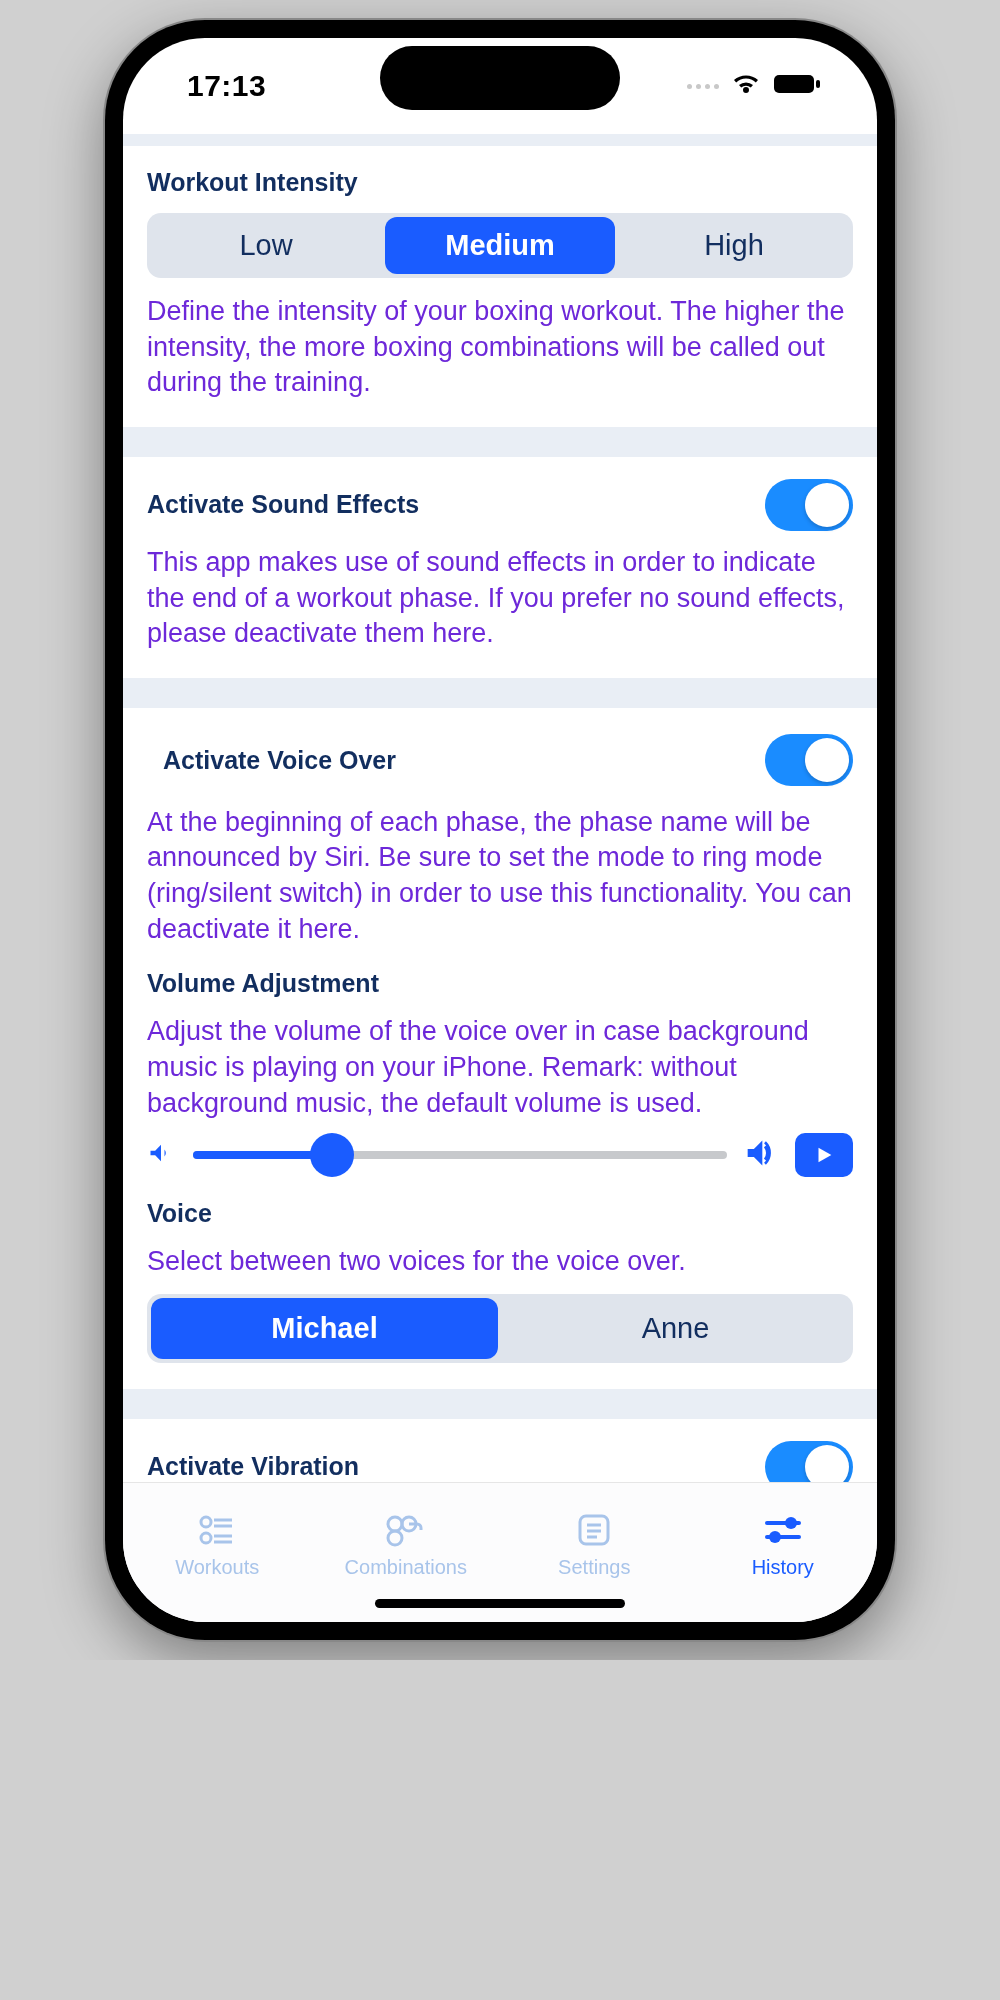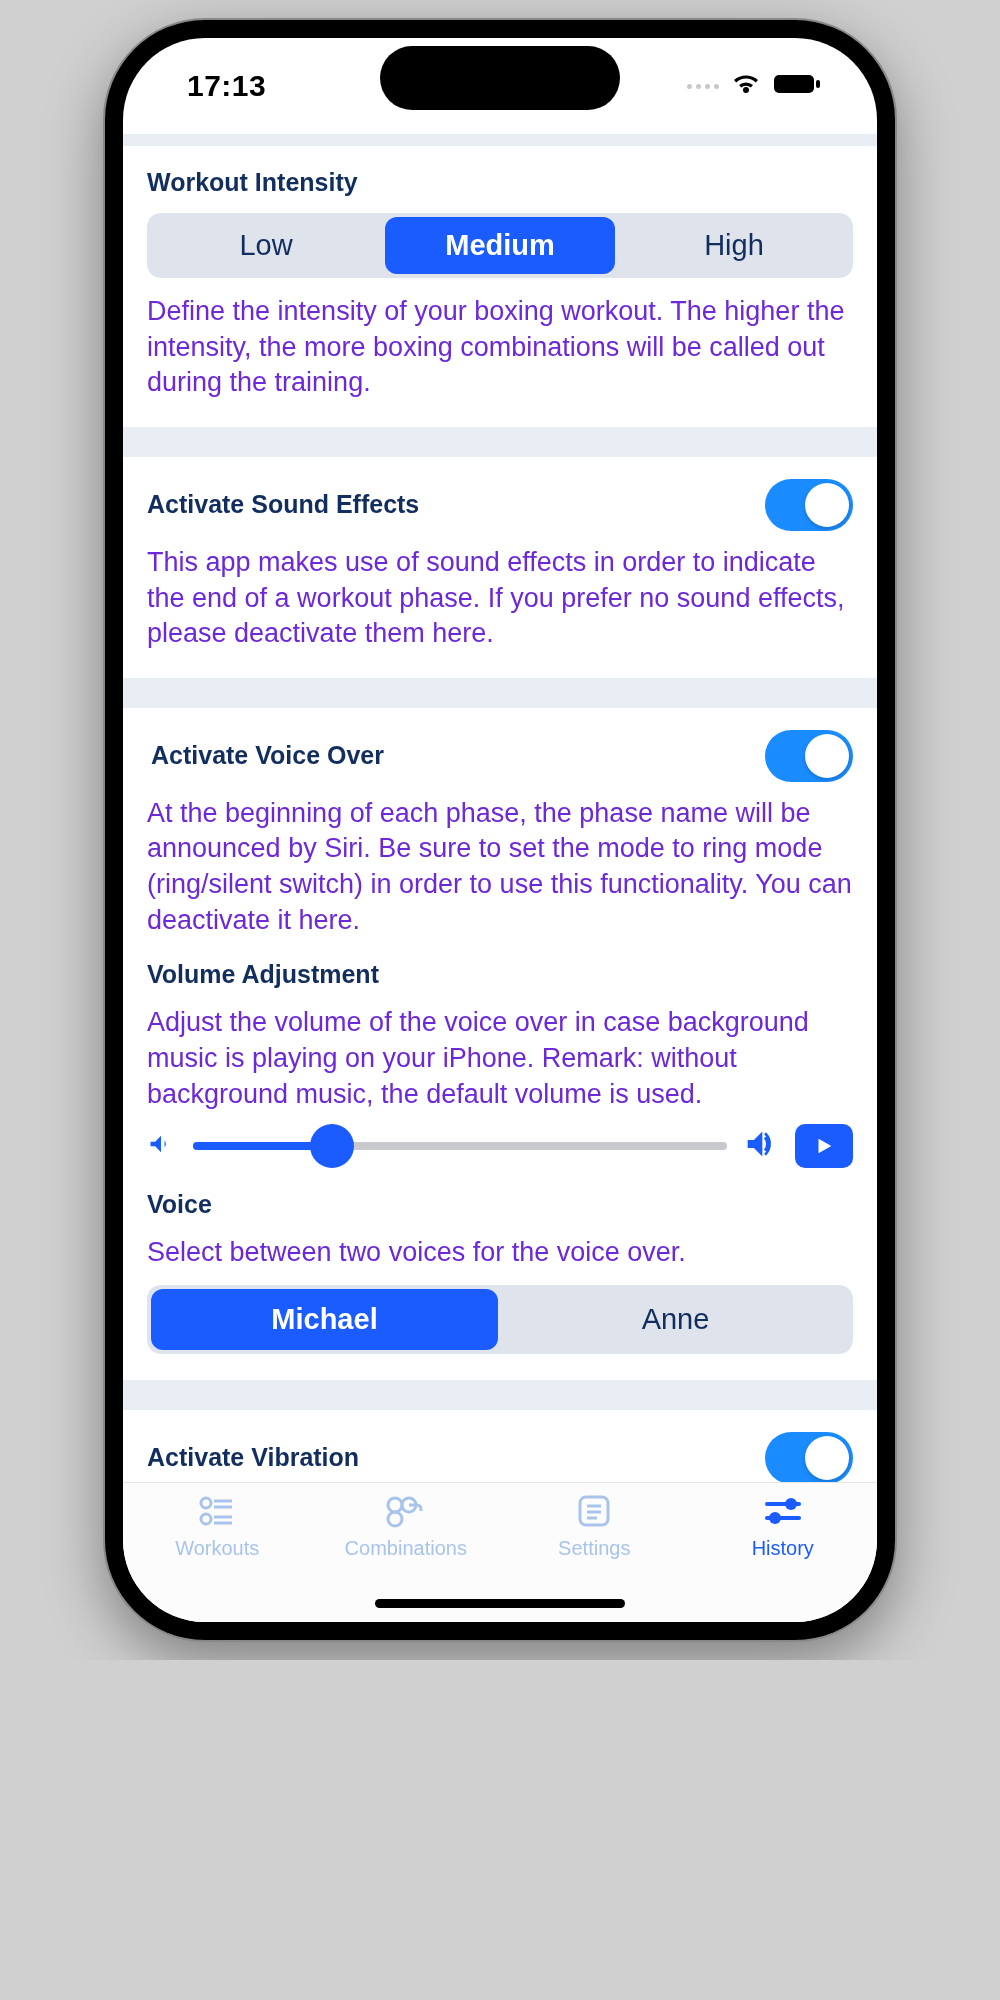--- a/index.html
+++ b/index.html
@@ -151,21 +151,21 @@
     background:#1a5cff;
     border-radius:10px;
     display:flex; align-items:center; justify-content:center;
   }
   .subgap { height: 22px; }
   .tabbar {
     height: 140px;
     border-top: 1px solid #e6e6e6;
     background:#fcfcfd;
     display:flex;
-    padding-top:8px;
+    padding-top:27px;
   }
   .tab { flex:1; text-align:center; color:#a8c4ea; }
   .tab.active { color:#1a5cff; }
   .tab-label { font-size: 20px; font-weight:500; margin-top:6px; }
   .tab-icon { height:40px; display:flex; align-items:center; justify-content:center; }
   .home-indicator {
     position:absolute;
     bottom:14px; left:50%; transform:translateX(-50%);
     width:250px; height:9px;
     background:#000; border-radius:5px;
@@ -222,21 +222,21 @@
           <div class="section-title" style="margin:0">Activate Sound Effects</div>
           <div class="switch"></div>
         </div>
         <div class="desc">This app makes use of sound effects in order to indicate the end of a workout phase. If you prefer no sound effects, please deactivate them here.</div>
       </div>
 
       <div class="gap"></div>
 
       <div class="card">
         <div class="row-title">
-          <div class="section-title" style="margin:4px">Activate Voice Over</div>
+          <div class="section-title" style="margin:16px">Activate Voice Over</div>
           <div class="switch"></div>
         </div>
         <div class="desc">At the beginning of each phase, the phase name will be announced by Siri. Be sure to set the mode to ring mode (ring/silent switch) in order to use this functionality. You can deactivate it here.</div>
 
         <div class="subgap"></div>
         <div class="section-title">Volume Adjustment</div>
         <div class="desc">Adjust the volume of the voice over in case background music is playing on your iPhone. Remark: without background music, the default volume is used.</div>
         <div class="slider-row">
           <span>
             <svg width="28" height="28" viewBox="0 0 24 24" fill="#1a5cff">

